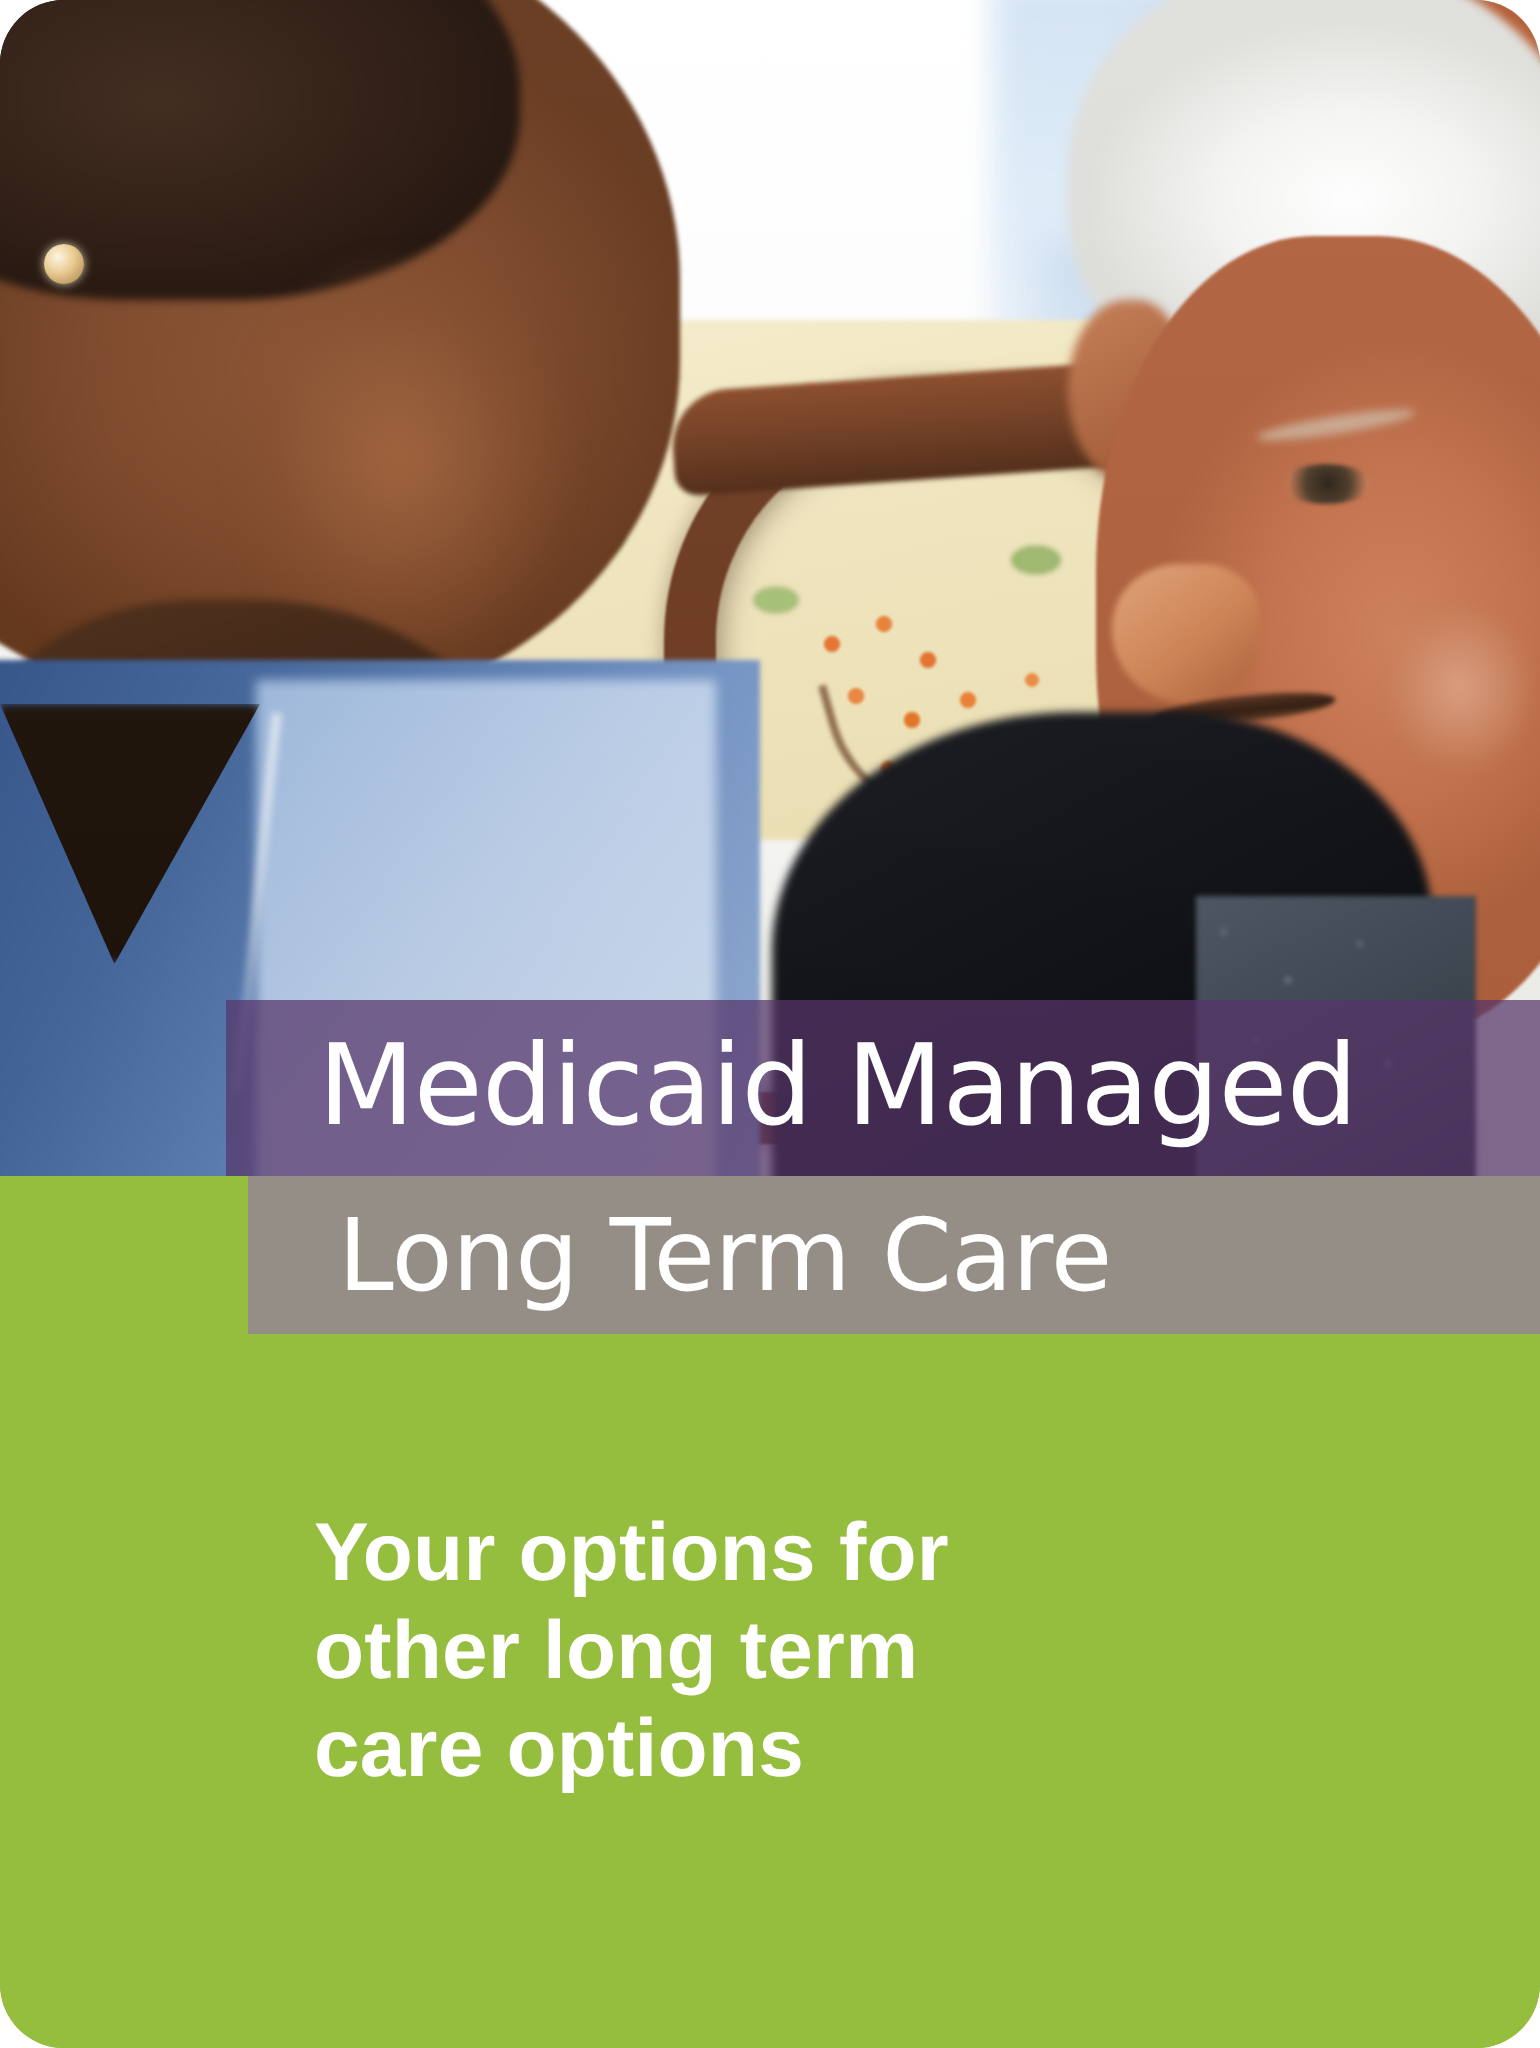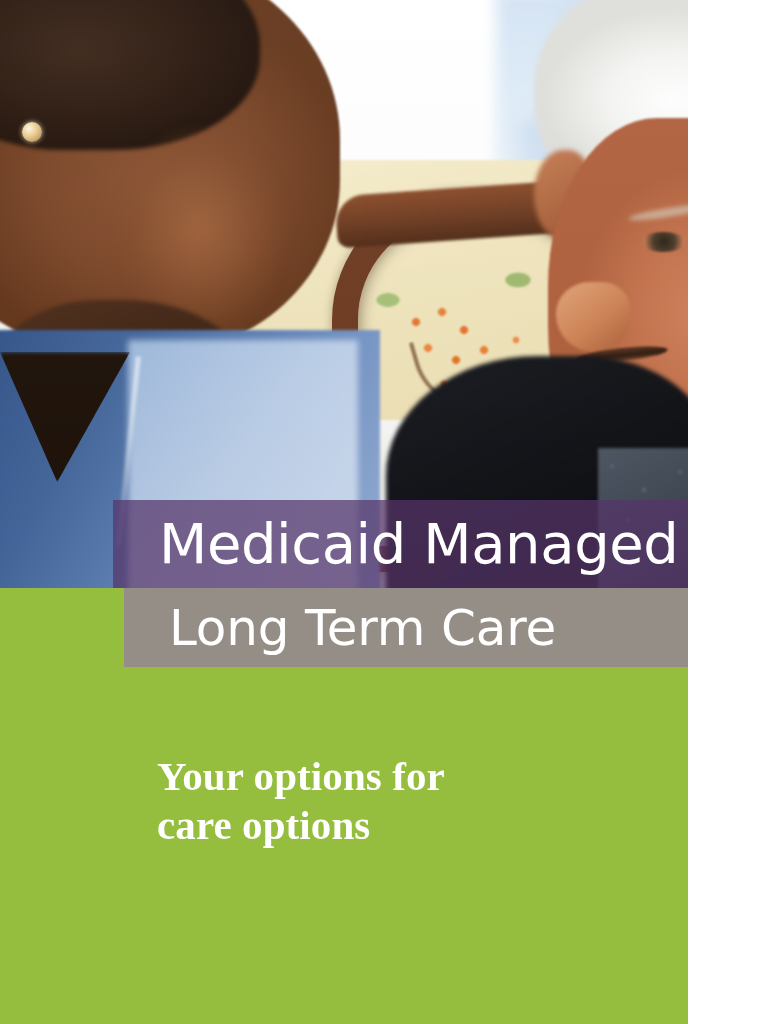--- a/index.html
+++ b/index.html
@@ -7,24 +7,25 @@
     margin: 0;
     padding: 0;
     background: #ffffff;
   }
   body {
     font-family: "Liberation Sans", "DejaVu Sans", sans-serif;
   }
 
   .brochure-cover {
     position: relative;
-    width: 688px;
+    width: 770px;
     height: 1024px;
     overflow: hidden;
     background: #95bd3e;
+    border-radius: 32px;
   }
 
   
   .cover-photo {
     position: absolute;
     left: 0;
     top: 0;
     width: 770px;
     height: 592px;
     overflow: hidden;
@@ -435,21 +436,21 @@
 
   
   .subtitle-block {
     position: absolute;
     left: 157px;
     top: 752px;
     width: 480px;
   }
   .subtitle-line {
     color: #ffffff;
-    font-family: Liberation Serif, serif;
+    font-family: Liberation Sans, sans-serif;
     font-size: 41px;
     font-weight: 600;
     line-height: 49px;
     letter-spacing: 0.1px;
     white-space: nowrap;
   }
 </style>
 </head>
 <body>
 
@@ -497,16 +498,17 @@
   <div class="band-purple">
     <div class="title-primary">Medicaid Managed</div>
   </div>
 
   <div class="band-gray">
     <div class="title-secondary">Long Term Care</div>
   </div>
 
   <div class="subtitle-block">
     <div class="subtitle-line">Your options for</div>
+    <div class="subtitle-line">other long term</div>
     <div class="subtitle-line">care options</div>
   </div>
 
 </div>
 
 </body></html>

